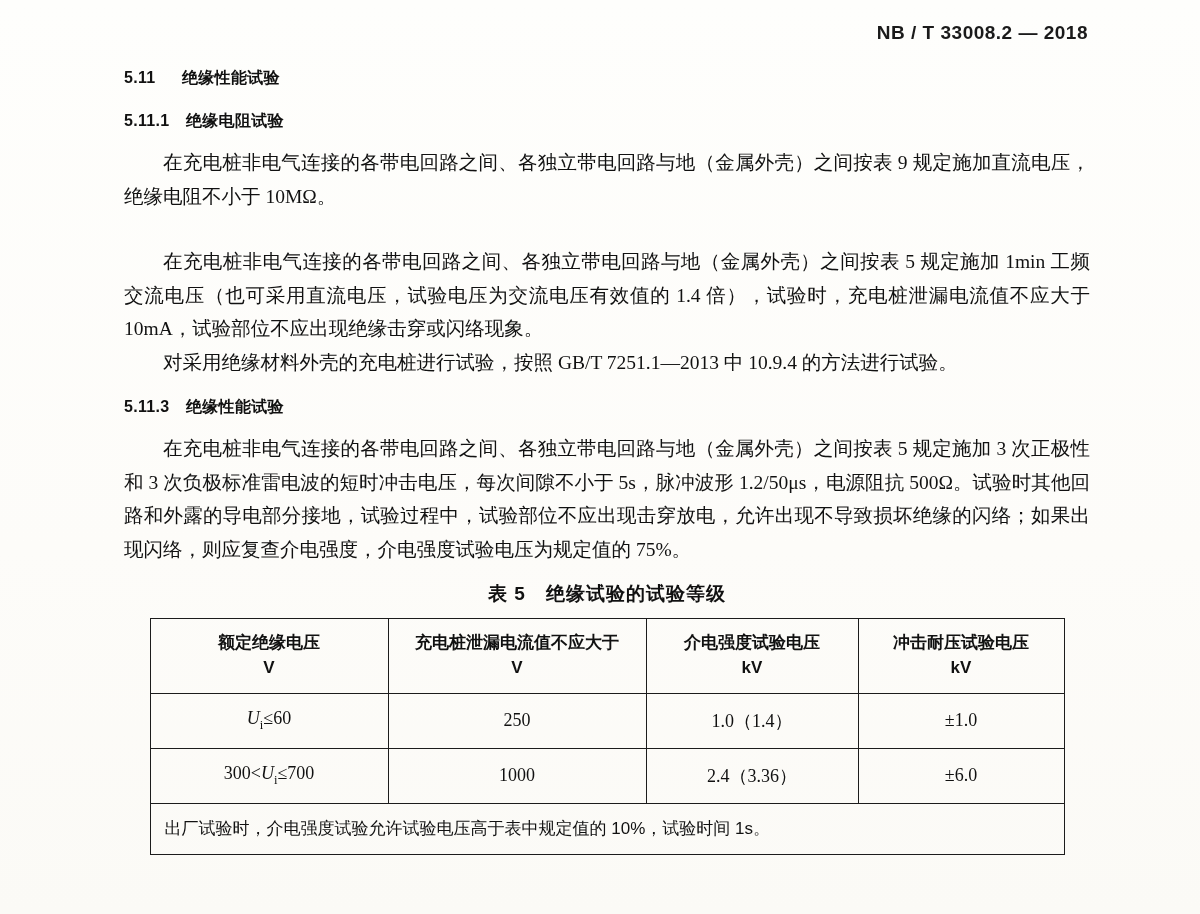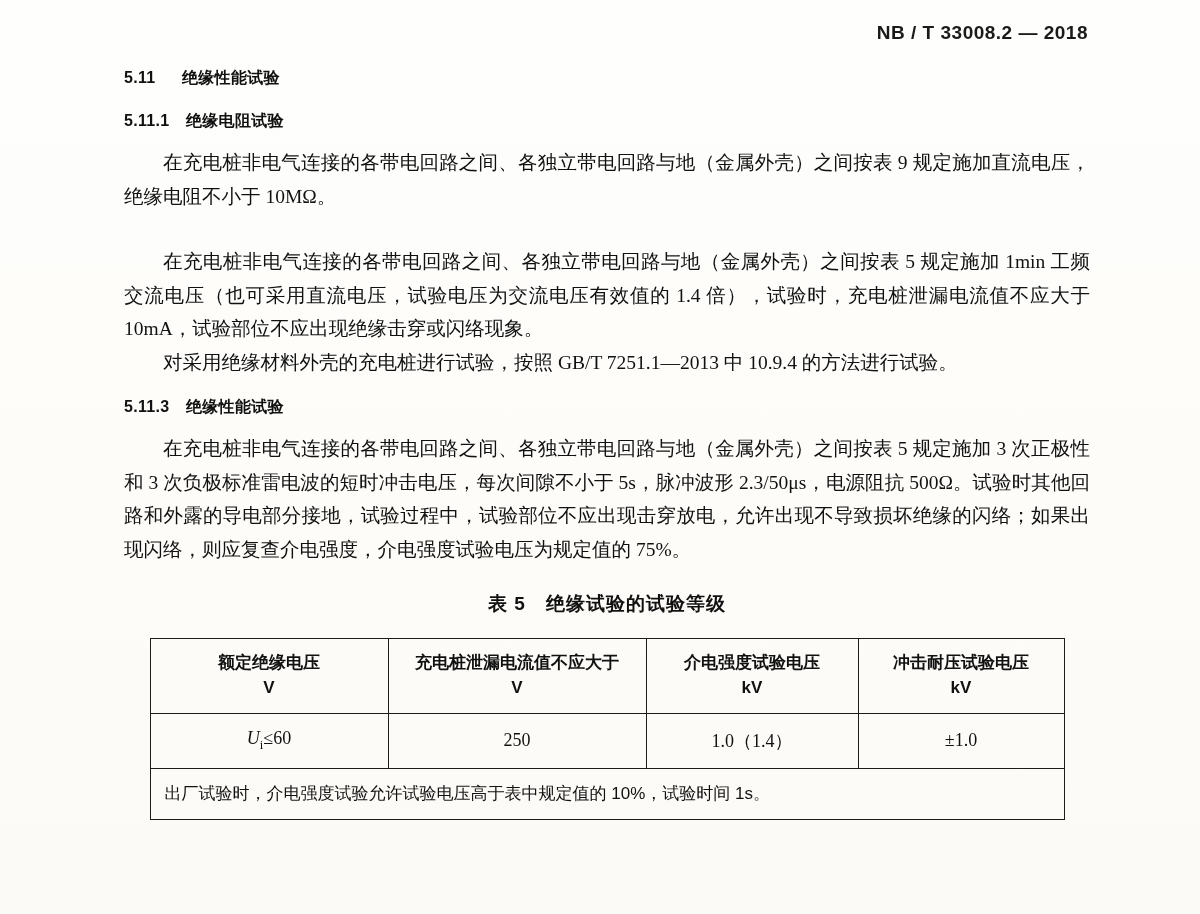--- a/index.html
+++ b/index.html
@@ -66,21 +66,21 @@
   .sp-22 { height: 22px; }
   .sp-10 { height: 10px; }
   .sub { font-size: 0.7em; vertical-align: sub; }
   .ital { font-family: "Liberation Serif", serif; font-style: italic; }
 
   .table-title {
     text-align: center;
     font-family: "Liberation Sans", sans-serif;
     font-weight: bold;
     font-size: 19px;
-    margin: 15px;
+    margin: 5px;
     padding: 0 0 6px 0;
     letter-spacing: 1px;
   }
   table.t5 {
     border-collapse: collapse;
     width: 850px;
     margin: 0 auto;
     table-layout: fixed;
   }
   table.t5 td, table.t5 th {
@@ -147,21 +147,21 @@
     <p class="body-text">对采用绝缘材料外壳的充电桩进行试验，按照 GB/T 7251.1—2013 中 10.9.4 的方法进行试验。</p>
 
     <div class="sp-18"></div>
 
     <h3 class="clause">
       <span class="clause-num">5.11.3</span><span>绝缘性能试验</span>
     </h3>
 
     <div class="sp-14"></div>
 
-    <p class="body-text">在充电桩非电气连接的各带电回路之间、各独立带电回路与地（金属外壳）之间按表 5 规定施加 3 次正极性和 3 次负极标准雷电波的短时冲击电压，每次间隙不小于 5s，脉冲波形 2.3/50μs，电源阻抗 500Ω。试验时其他回路和外露的导电部分接地，试验过程中，试验部位不应出现击穿放电，允许出现不导致损坏绝缘的闪络；如果出现闪络，则应复查介电强度，介电强度试验电压为规定值的 75%。</p>
+    <p class="body-text">在充电桩非电气连接的各带电回路之间、各独立带电回路与地（金属外壳）之间按表 5 规定施加 3 次正极性和 3 次负极标准雷电波的短时冲击电压，每次间隙不小于 5s，脉冲波形 1.2/50μs，电源阻抗 500Ω。试验时其他回路和外露的导电部分接地，试验过程中，试验部位不应出现击穿放电，允许出现不导致损坏绝缘的闪络；如果出现闪络，则应复查介电强度，介电强度试验电压为规定值的 75%。</p>
 
     <div class="sp-10"></div>
 
     <div class="table-title">表 5　绝缘试验的试验等级</div>
 
     <table class="t5">
       <colgroup>
         <col class="col1">
           <col class="col2">
           <col class="col3">
@@ -188,19 +188,25 @@
         </tr>
       </thead>
       <tbody>
         <tr>
           <td><span class="ital">U</span><span class="sub">i</span>≤60</td>
           <td>250</td>
           <td>1.0（1.4）</td>
           <td>±1.0</td>
         </tr>
         <tr>
+          <td>300&lt;<span class="ital">U</span><span class="sub">i</span>≤700</td>
+          <td>1000</td>
+          <td>2.4（3.36）</td>
+          <td>±6.0</td>
+        </tr>
+        <tr>
           <td class="note" colspan="4">出厂试验时，介电强度试验允许试验电压高于表中规定值的 10%，试验时间 1s。</td>
         </tr>
       </tbody>
     </table>
 
   </div>
 </div>
 
 </body></html>

